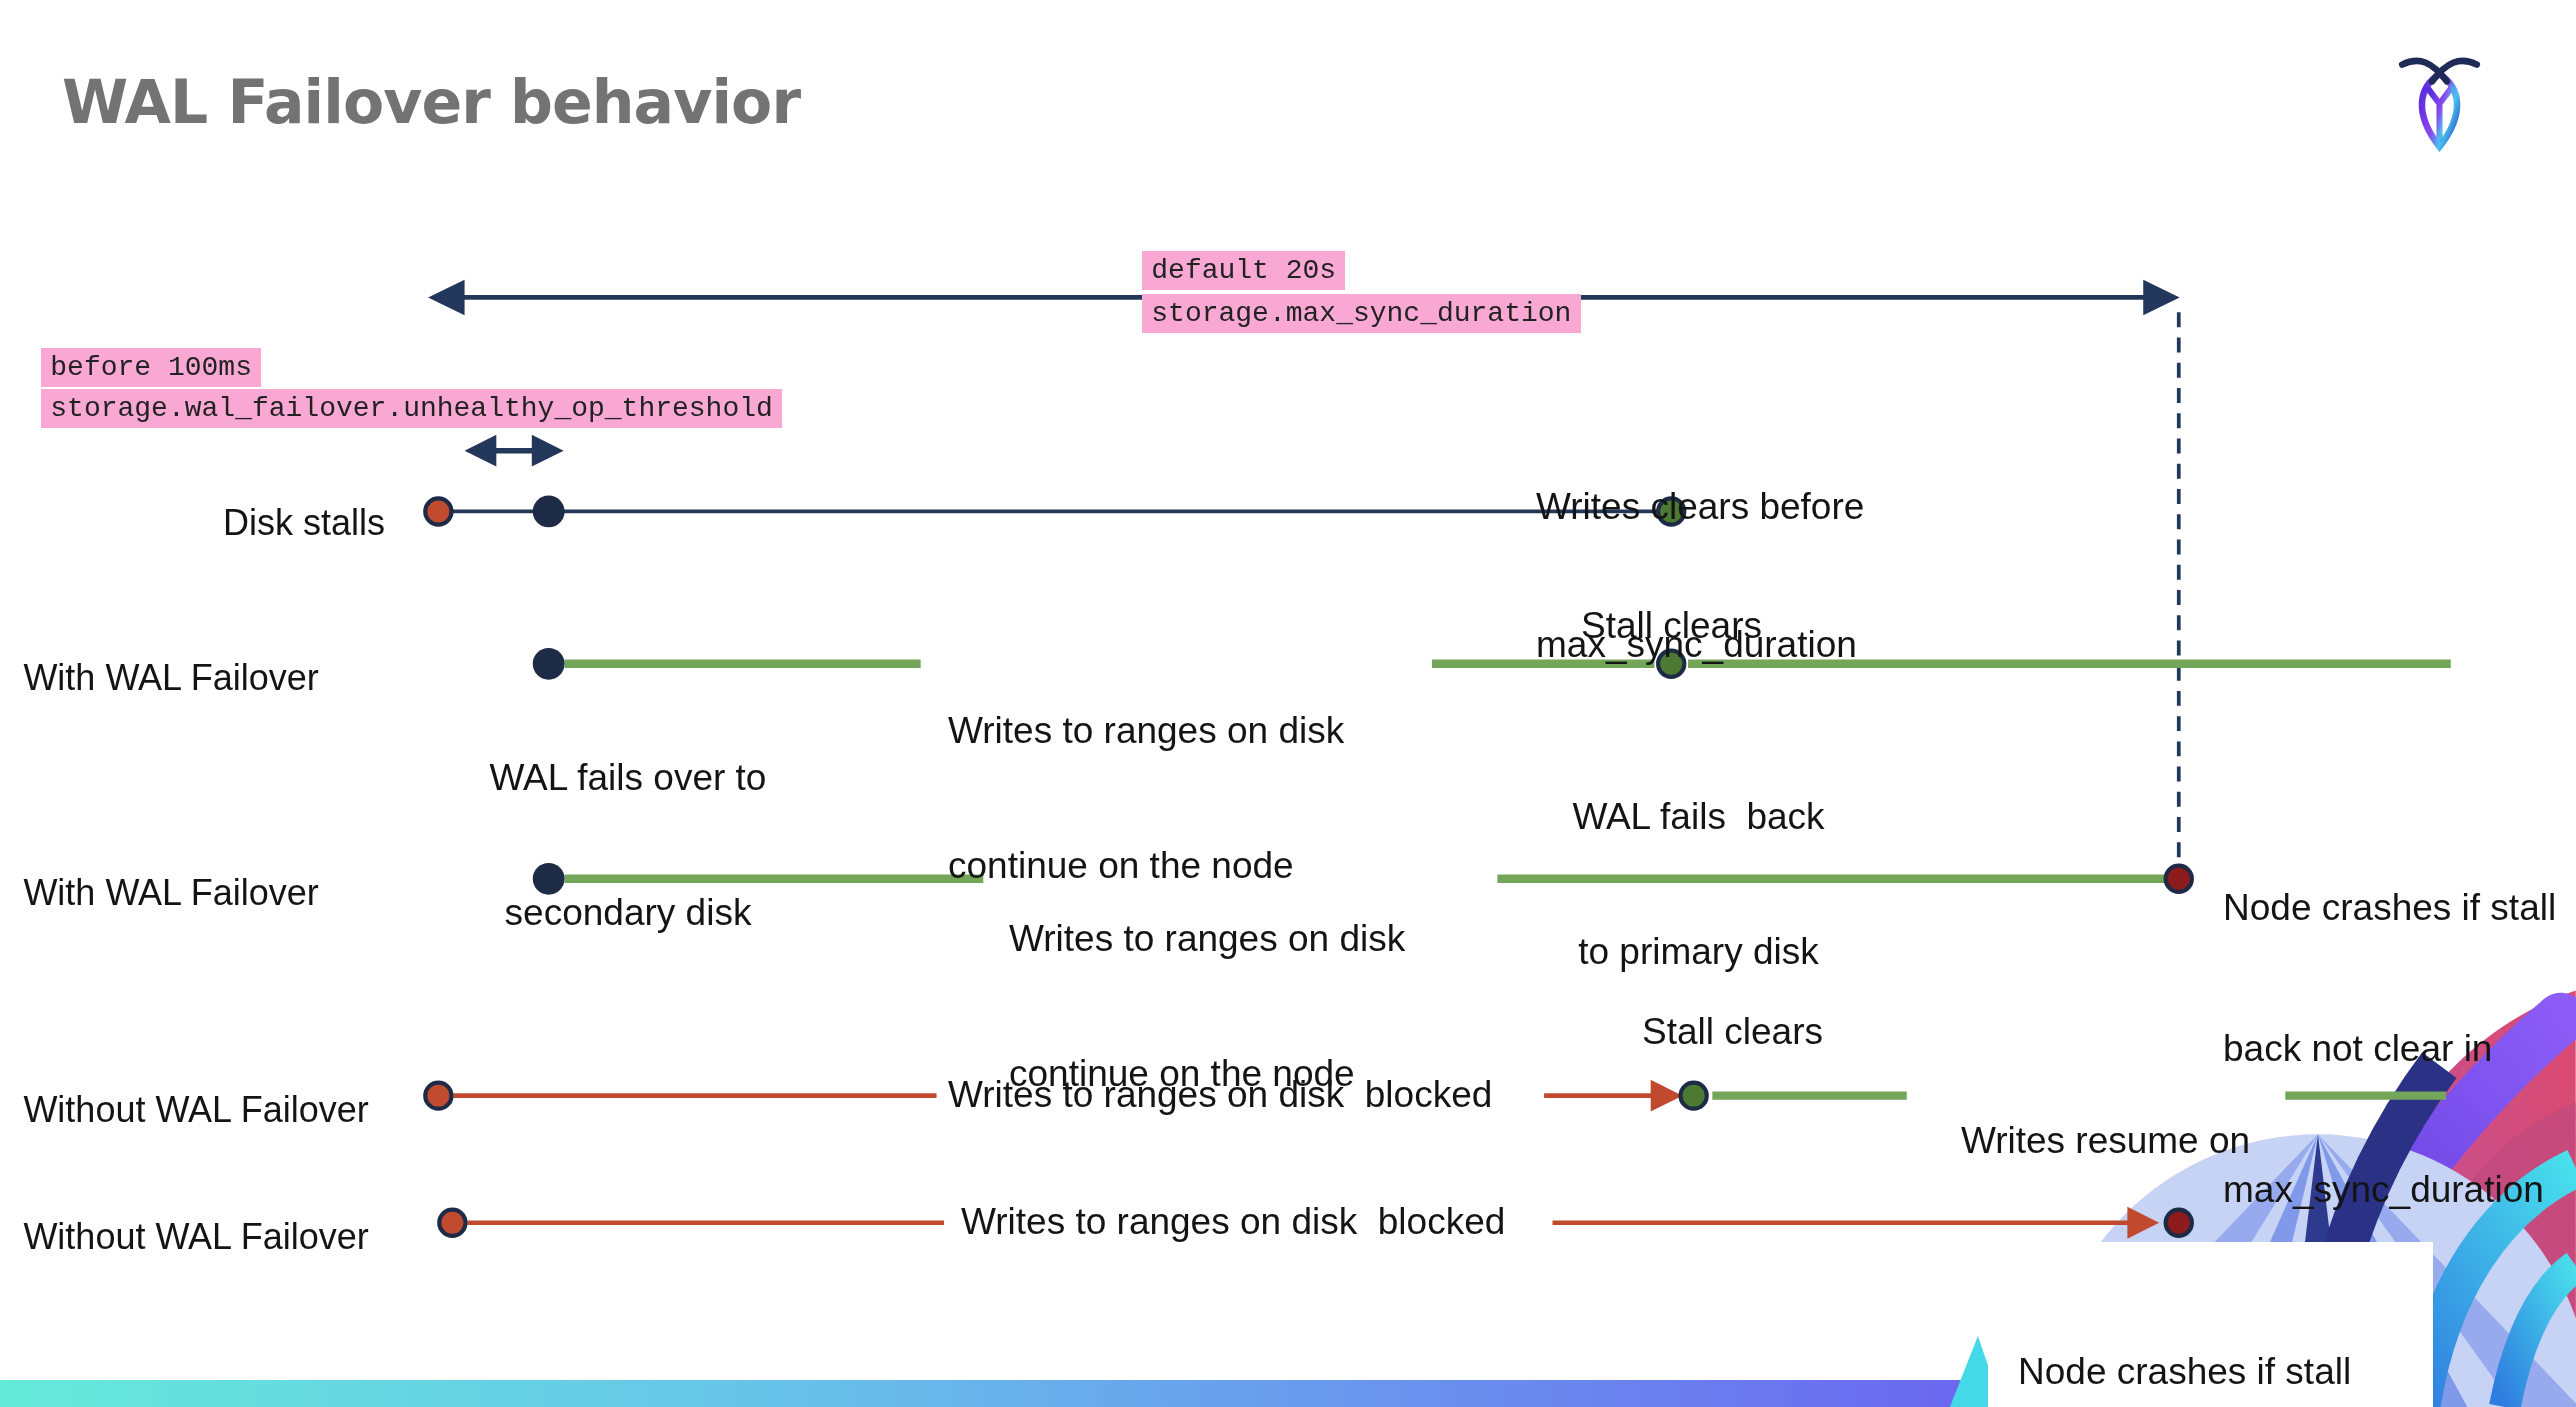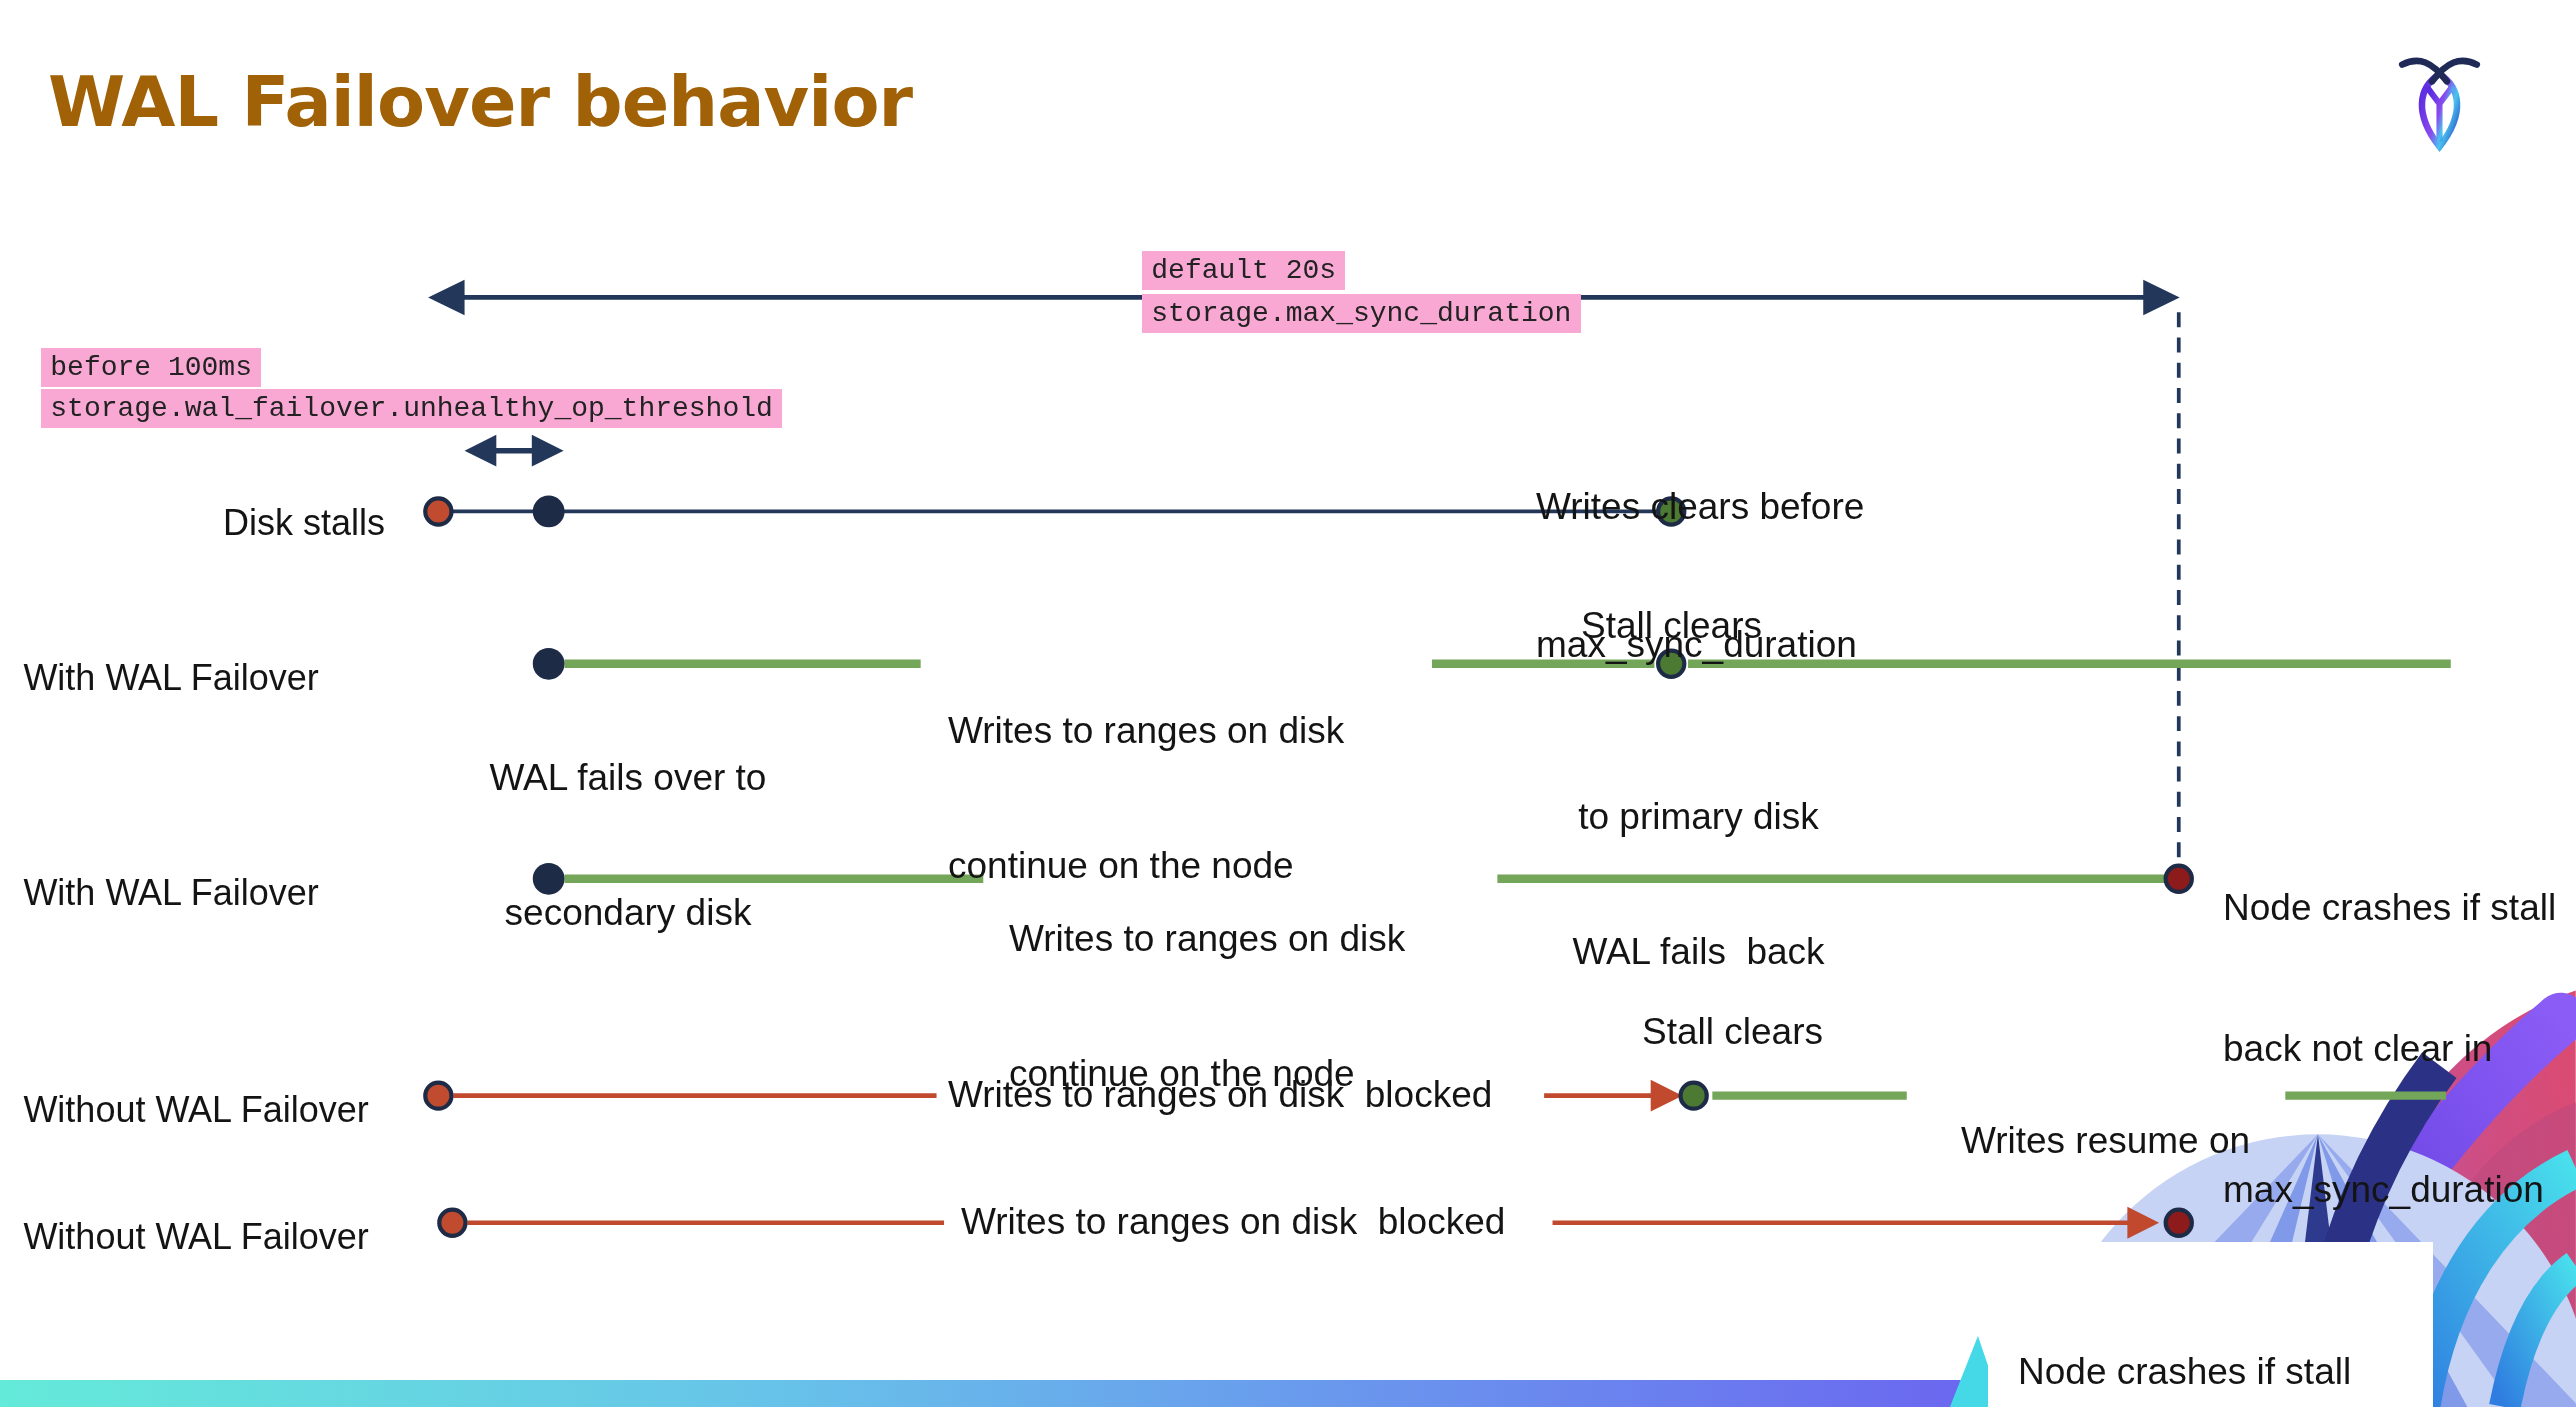--- a/index.html
+++ b/index.html
@@ -1,20 +1,20 @@
 <!DOCTYPE html>
 <html style="font-size:15px"><head>
 <meta charset="utf-8">
 <style>
   html,body{margin:0;padding:0;background:#fff;}
   #slide{position:relative;width:2576px;height:1408px;background:#ffffff;overflow:hidden;
          font-family:"Liberation Sans",sans-serif;color:#111;}
   .abs{position:absolute;}
-  #title{left:48px;top:47px;font-family:"DejaVu Sans",sans-serif;font-weight:bold;
-         font-size:70px;line-height:110px;color:#a16207;letter-spacing:-0.9px;white-space:pre;}
+  #title{left:62px;top:47px;font-family:"DejaVu Sans",sans-serif;font-weight:bold;
+         font-size:60px;line-height:110px;color:#737373;letter-spacing:-0.9px;white-space:pre;}
   .code{position:absolute;display:inline-block;background:#f9a8d4;color:#222;
         font-family:"Liberation Mono","DejaVu Sans Mono",monospace;font-size:28px;
         line-height:32px;padding:3.7px 9.3px;white-space:pre;text-align:center;}
   .t{position:absolute;font-size:37px;line-height:45px;color:#141414;white-space:pre;}
   .t span{display:block;}
   .rowlabel{position:absolute;font-size:36px;line-height:43px;color:#141414;white-space:pre;margin-top:12px;}
   .center{text-align:center;}
   .right{text-align:right;}
   svg{position:absolute;display:block;}
   #diagram{left:0;top:0;}
@@ -158,22 +158,22 @@
   </div>
 
   <div class="t" style="left:948px;top:618px;">
     <span>Writes to ranges on disk</span>
     <span>continue on the node</span>
   </div>
 
   <div class="t center" style="left:1578px;top:603px;width:187px;">Stall clears</div>
 
   <div class="t center" style="left:1535px;top:704px;width:327px;">
+    <span>WAL fails  back</span>
     <span>to primary disk</span>
-    <span>WAL fails  back</span>
   </div>
 
   <div class="t" style="left:1009px;top:826px;">
     <span>Writes to ranges on disk</span>
     <span>continue on the node</span>
   </div>
 
   <div class="t" id="note-crash1" style="left:2223px;top:790px;">
     <span>Node crashes if stall</span>
     <span>back not clear in</span>

